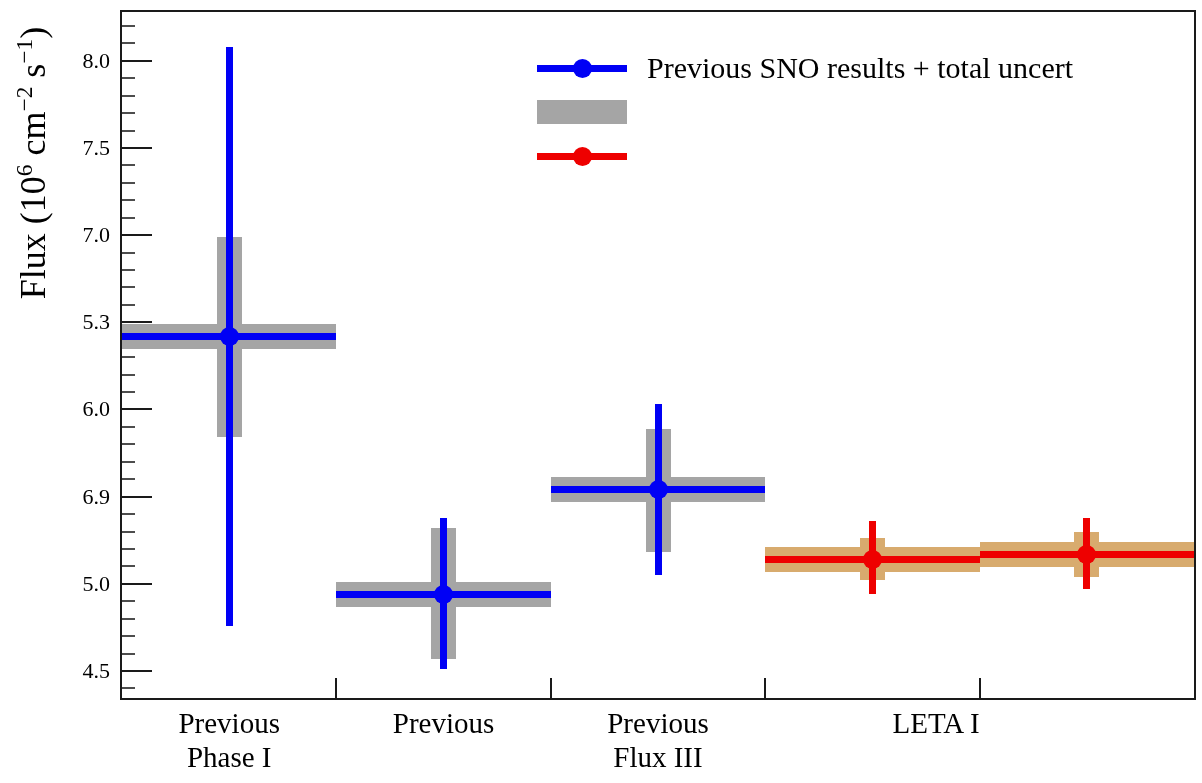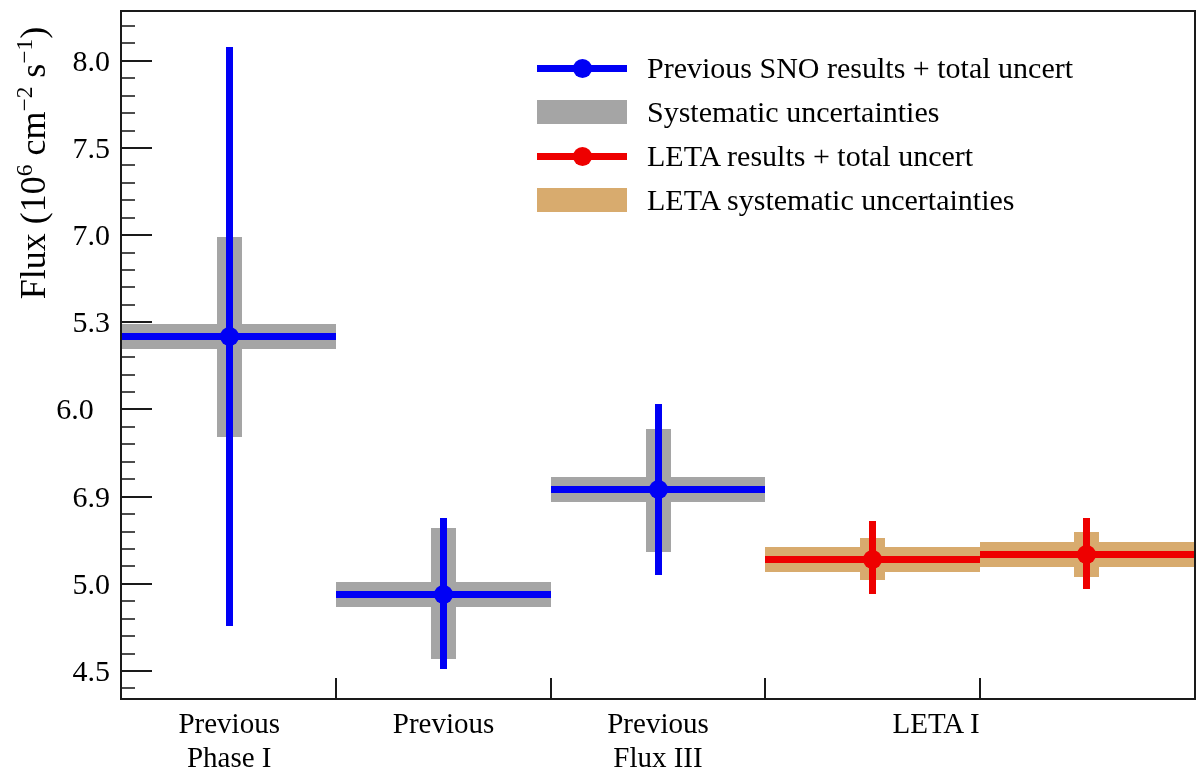--- a/index.html
+++ b/index.html
@@ -4,21 +4,21 @@
 <style>
   html,body{margin:0;padding:0;background:#ffffff;}
   #canvas{
     position:relative;width:1202px;height:783px;background:#ffffff;overflow:hidden;
     font-family:"Liberation Serif","DejaVu Serif",serif;color:#000;
   }
   #plot-layer{position:absolute;left:0;top:0;width:1202px;height:783px;}
   #plot-frame{position:absolute;border:2px solid #1a1a1a;background:transparent;pointer-events:none;}
   .ytick{position:absolute;background:#1a1a1a;height:2px;}
   .ytick-minor{position:absolute;background:#4d4d4d;height:2px;}
-  .ylabel{position:absolute;text-align:right;font-size:30px;line-height:30px;}
+  .ylabel{position:absolute;text-align:right;font-size:22px;line-height:30px;}
   .xdiv{position:absolute;background:#1a1a1a;width:2px;}
   .xcat{position:absolute;text-align:center;font-size:29px;line-height:34px;}
   .band{position:absolute;}
   .cline{position:absolute;}
   .dot{position:absolute;border-radius:50%;}
   #y-title{
     position:absolute;width:360px;height:52px;text-align:center;
     transform:rotate(-90deg);font-size:36px;line-height:52px;white-space:nowrap;
   }
   #y-title .sup{font-size:65%;position:relative;top:-0.55em;}
@@ -36,21 +36,21 @@
 <div id="canvas">
   <div id="y-title" style="left: -147px; top: 137px;"><span>Flux (10</span><span class="sup">6</span><span> cm</span><span class="sup">−2</span><span> s</span><span class="sup">−1</span><span>)</span></div>
   <div id="plot-layer">
       <div class="ytick" style="left: 122px; top: 669.978px; width: 30px;"></div>
       <div class="ylabel" style="left: 40px; top: 655.978px; width: 70px;">4.5</div>
       <div class="ytick" style="left: 122px; top: 582.812px; width: 30px;"></div>
       <div class="ylabel" style="left: 40px; top: 568.812px; width: 70px;">5.0</div>
       <div class="ytick" style="left: 122px; top: 495.645px; width: 30px;"></div>
       <div class="ylabel" style="left: 40px; top: 481.645px; width: 70px;">6.9</div>
       <div class="ytick" style="left: 122px; top: 408.479px; width: 30px;"></div>
-      <div class="ylabel" style="left: 40px; top: 394.479px; width: 70px; text-align: center;">6.0</div>
+      <div class="ylabel" style="left: 40px; top: 394.479px; width: 70px;">6.0</div>
       <div class="ytick" style="left: 122px; top: 321.313px; width: 30px;"></div>
       <div class="ylabel" style="left: 40px; top: 307.313px; width: 70px;">5.3</div>
       <div class="ytick" style="left: 122px; top: 234.146px; width: 30px;"></div>
       <div class="ylabel" style="left: 40px; top: 220.146px; width: 70px;">7.0</div>
       <div class="ytick" style="left: 122px; top: 146.98px; width: 30px;"></div>
       <div class="ylabel" style="left: 40px; top: 132.98px; width: 70px;">7.5</div>
       <div class="ytick" style="left: 122px; top: 59.8132px; width: 30px;"></div>
       <div class="ylabel" style="left: 40px; top: 45.8132px; width: 70px;">8.0</div>
       <div class="ytick-minor" style="left: 122px; top: 687.412px; width: 13px;"></div>
       <div class="ytick-minor" style="left: 122px; top: 652.545px; width: 13px;"></div>
@@ -134,29 +134,21 @@
       <span class="lmarker">
           <span class="lline" style="background: rgb(0, 0, 245);"></span>
           <span class="ldot" style="background: rgb(0, 0, 245);"></span>
         </span>
       <span class="legend-label">Previous SNO results + total uncert</span>
     </div>
     <div class="legend-row">
       <span class="lmarker">
           <span class="lbox" style="background: rgb(165, 165, 165);"></span>
         </span>
-      <span class="legend-label">Systematic uncertainties</span>
     </div>
     <div class="legend-row">
       <span class="lmarker">
           <span class="lline" style="background: rgb(238, 0, 0);"></span>
           <span class="ldot" style="background: rgb(238, 0, 0);"></span>
         </span>
-      <span class="legend-label">LETA results + total uncert</span>
-    </div>
-    <div class="legend-row">
-      <span class="lmarker">
-          <span class="lbox" style="background: rgb(216, 171, 110);"></span>
-        </span>
-      <span class="legend-label">LETA systematic uncertainties</span>
     </div>
   </div>
 </div>
 
 </body></html>

